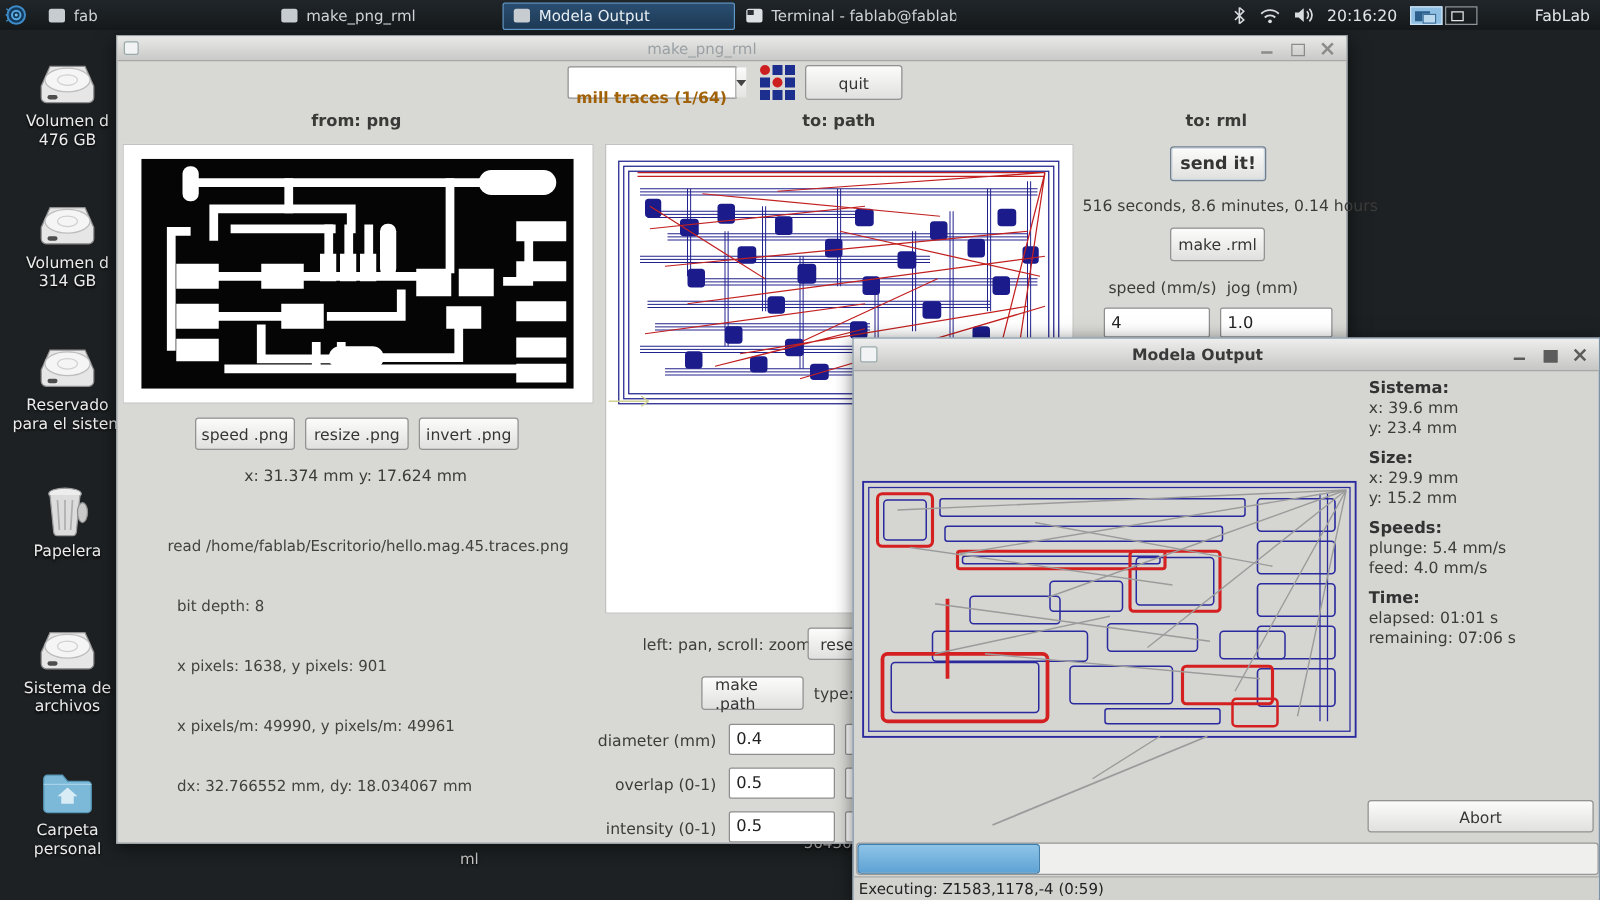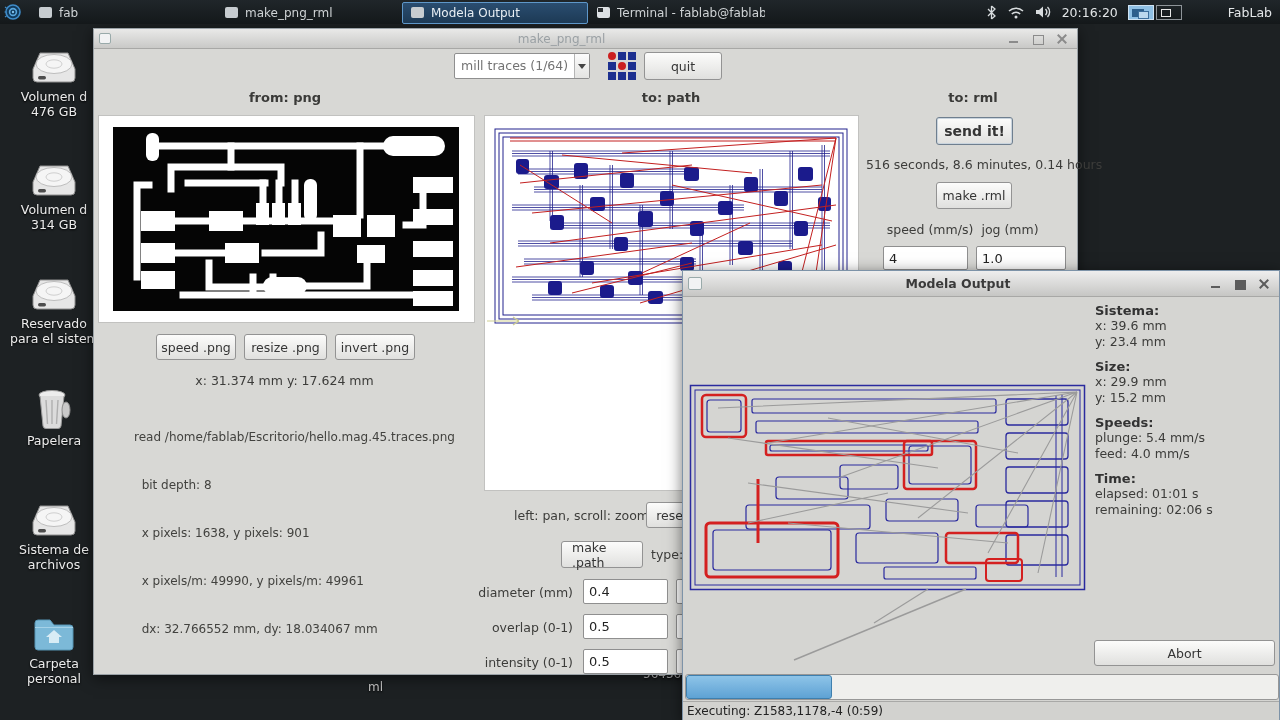--- a/index.html
+++ b/index.html
@@ -60,21 +60,21 @@
   .tinput { position:absolute; background:#fff; border:1px solid #8f8f8f; border-radius:2px;
     font-size:13px; color:#222; padding:0 5px; font-family:"DejaVu Sans",sans-serif;}
   .lbl { position:absolute; color:#3c3c3a; font-size:12.5px; white-space:nowrap;}
   .hdr { position:absolute; color:#3a3a38; font-size:13px; font-weight:bold; text-align:center;}
 
   
   #fabwin { left:93px; top:28px; width:985px; height:647px; z-index:10;}
   #fabwin .titlebar { height:20px; font-size:12px; color:#9aa0a4;}
   #fabwin .titlebar .t-icon{ width:12px; height:11px;}
   .combo { position:absolute; display:flex; background:#fff; border:1px solid #8f8f8f; border-radius:2px;}
-  .combo .c-text { flex:1; font-size:12.5px; color:#737373; padding:4px 6px; white-space:nowrap;}
+  .combo .c-text { flex:1; font-size:12.5px; color:#a16207; padding:16px 6px; white-space:nowrap;font-weight:bold;}
   .combo .c-arrow { width:24px; border-left:1px solid #b5b5b5; background:linear-gradient(#fbfbfb,#e4e4e2);
     display:flex; align-items:center; justify-content:center;}
   .combo .c-arrow::after { content:""; width:0; height:0; border:4px solid transparent; border-top:5px solid #444; margin-top:4px;}
   #fabgrid { position:absolute; display:grid; grid-template-columns:repeat(3,8px); grid-template-rows:repeat(3,8px); gap:2px;}
   #fabgrid span.sq { background:#1c2f8f; }
   #fabgrid span.dot { background:#cc2020; border-radius:50%; }
   .panel-white { position:absolute; background:#fff; border:1px solid #c2c2c0;}
   .infotext { position:absolute; color:#42423f; font-size:12px; line-height:16px; white-space:pre;}
 
   
@@ -459,21 +459,21 @@
         <div class="mod-l">y: 15.2 mm</div>
       </div>
       <div class="mod-block">
         <div class="mod-h">Speeds:</div>
         <div class="mod-l">plunge: 5.4 mm/s</div>
         <div class="mod-l">feed: 4.0 mm/s</div>
       </div>
       <div class="mod-block">
         <div class="mod-h">Time:</div>
         <div class="mod-l">elapsed: 01:01 s</div>
-        <div class="mod-l">remaining: 02:06 s</div>
+        <div class="mod-l">remaining: 07:06 s</div>
       </div>
     </div>
 
     <div class="btn" style="left:411px; top:369px; width:181px; height:26px;">
       <span>Abort</span>
     </div>
 
     <div id="progress-trough">
       <div id="progress-fill" style="width: 24.7%;"></div>
     </div>

